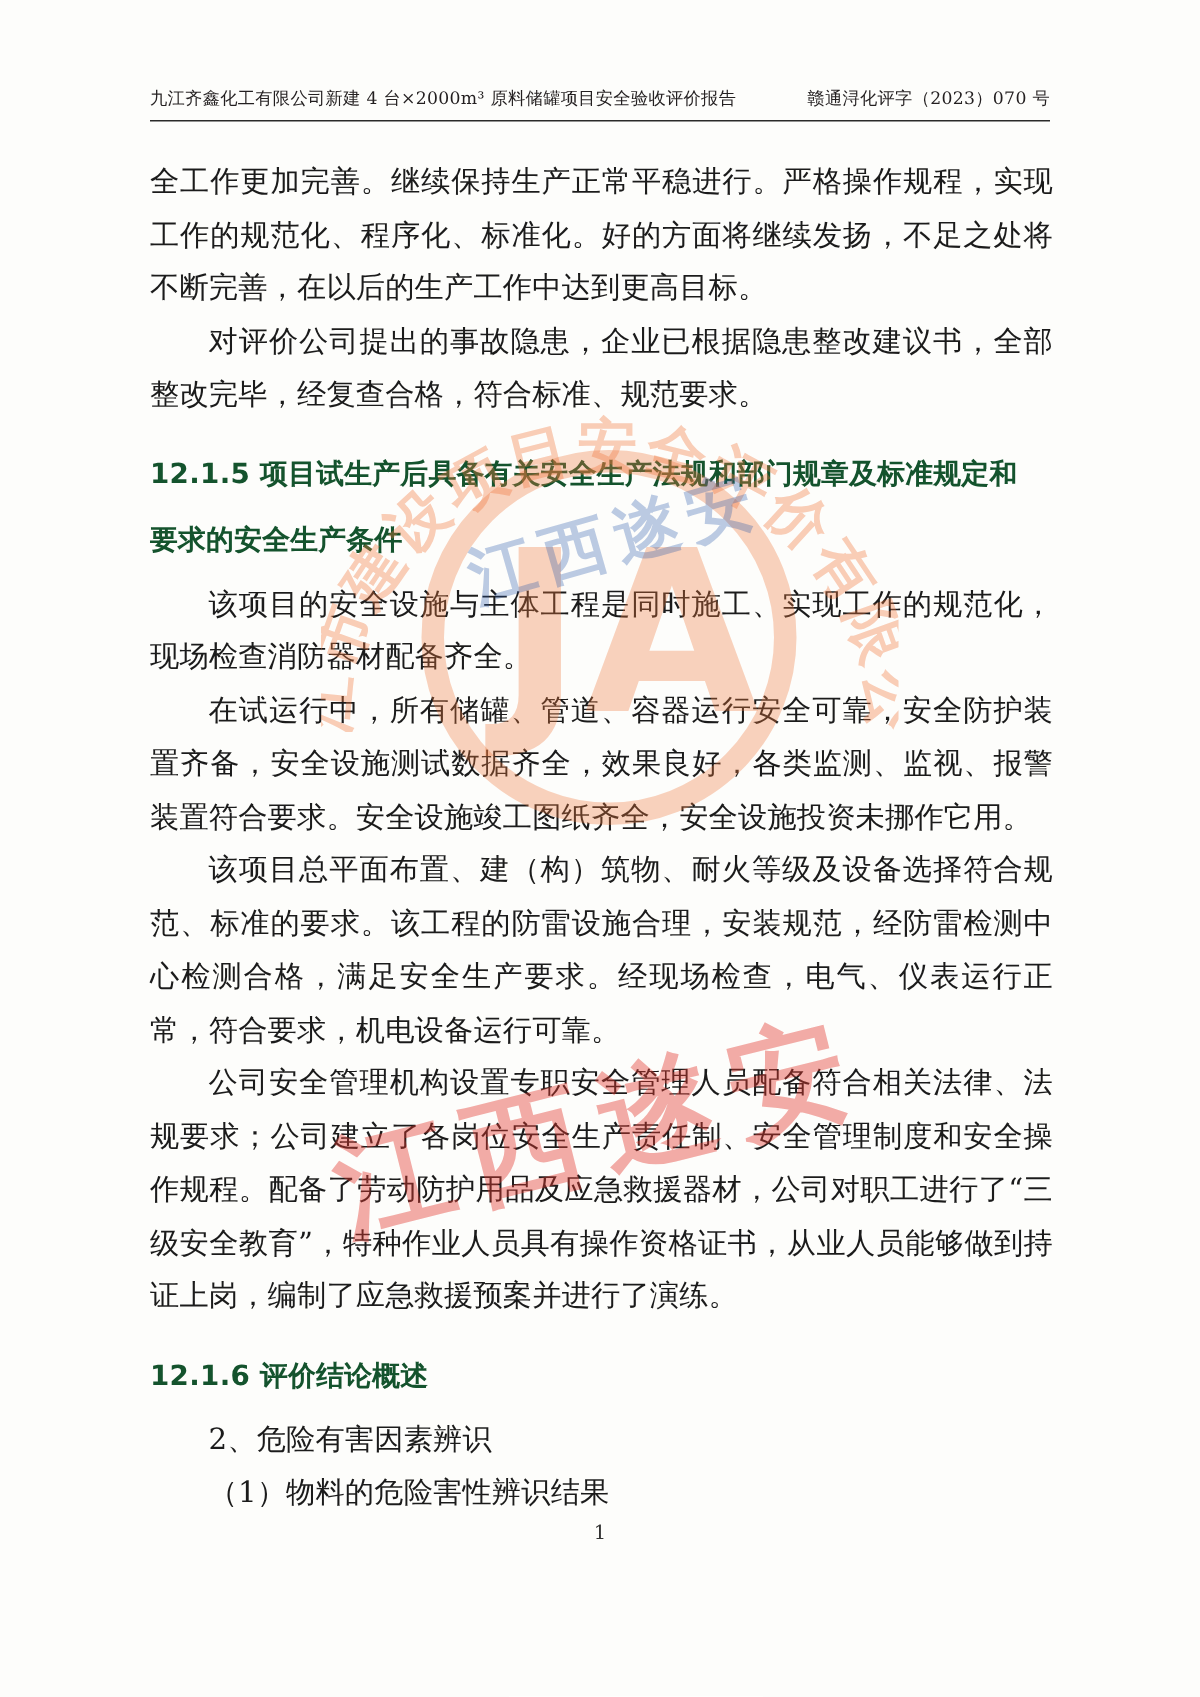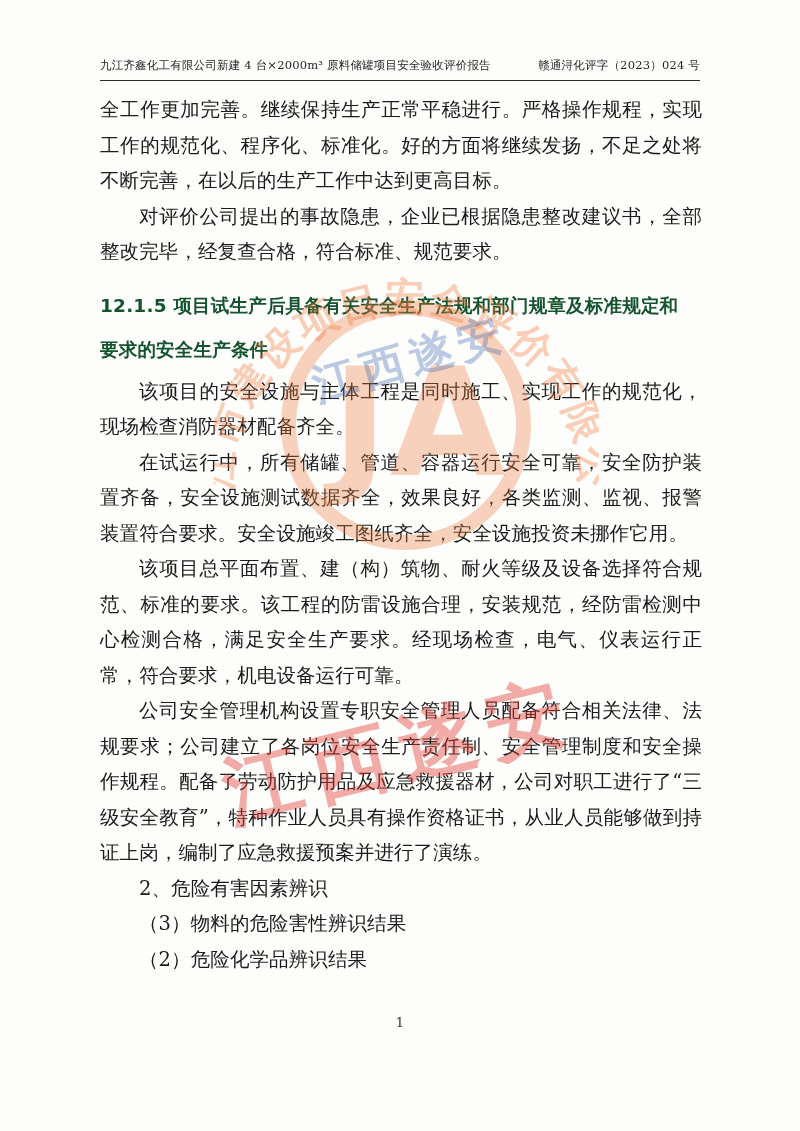--- a/index.html
+++ b/index.html
@@ -46,21 +46,21 @@
     top: 80px;
     width: 600px;
     height: 1px;
     background: #2a2a2a;
   }
 
   
   .content {
     position: absolute;
     left: 100px;
-    top: 92px;
+    top: 103px;
     width: 602px;
   }
   p.para {
     margin: 0;
     font-size: 19.5px;
     line-height: 35.5px;
     color: #1b1b1b;
     text-align: justify;
     text-justify: inter-ideograph;
     letter-spacing: 0.1px;
@@ -160,21 +160,21 @@
   }
 </style>
 </head>
 <body>
 
 <div class="page">
   <div class="page-inner">
 
     <div class="header">
       <span class="header-left">九江齐鑫化工有限公司新建 4 台×2000m³ 原料储罐项目安全验收评价报告</span>
-      <span class="header-right">赣通浔化评字（2023）024 号</span>
+      <span class="header-right">赣通浔化评字（2023）070 号</span>
     </div>
     <div class="header-rule"></div>
 
     <div class="watermark">
       <div class="wm-ring"></div>
       <div class="wm-ja">JA</div>
       <svg class="wm-arc" viewBox="0 0 385 230">
         <defs>
           <path id="arcpath" d="M 18,215 A 175,175 0 0 1 367,215" fill="none"></path>
         </defs>
@@ -190,22 +190,22 @@
       <p class="para">全工作更加完善。继续保持生产正常平稳进行。严格操作规程，实现工作的规范化、程序化、标准化。好的方面将继续发扬，不足之处将不断完善，在以后的生产工作中达到更高目标。</p>
       <p class="para indent">对评价公司提出的事故隐患，企业已根据隐患整改建议书，全部整改完毕，经复查合格，符合标准、规范要求。</p>
 
       <h3 class="heading">12.1.5 项目试生产后具备有关安全生产法规和部门规章及标准规定和要求的安全生产条件</h3>
 
       <p class="para indent">该项目的安全设施与主体工程是同时施工、实现工作的规范化，现场检查消防器材配备齐全。</p>
       <p class="para indent">在试运行中，所有储罐、管道、容器运行安全可靠，安全防护装置齐备，安全设施测试数据齐全，效果良好，各类监测、监视、报警装置符合要求。安全设施竣工图纸齐全，安全设施投资未挪作它用。</p>
       <p class="para indent">该项目总平面布置、建（构）筑物、耐火等级及设备选择符合规范、标准的要求。该工程的防雷设施合理，安装规范，经防雷检测中心检测合格，满足安全生产要求。经现场检查，电气、仪表运行正常，符合要求，机电设备运行可靠。</p>
       <p class="para indent">公司安全管理机构设置专职安全管理人员配备符合相关法律、法规要求；公司建立了各岗位安全生产责任制、安全管理制度和安全操作规程。配备了劳动防护用品及应急救援器材，公司对职工进行了“三级安全教育”，特种作业人员具有操作资格证书，从业人员能够做到持证上岗，编制了应急救援预案并进行了演练。</p>
 
+      <h3 class="heading">12.1.6 评价结论概述</h3>
 
       <p class="para indent">2、危险有害因素辨识</p>
-      <p class="para indent">（3）物料的危险害性辨识结果</p>
-      <p class="para indent">（2）危险化学品辨识结果</p>
+      <p class="para indent">（1）物料的危险害性辨识结果</p>
     </div>
 
     <div class="page-number">1</div>
 
   </div>
 </div>
 
 </body></html>

